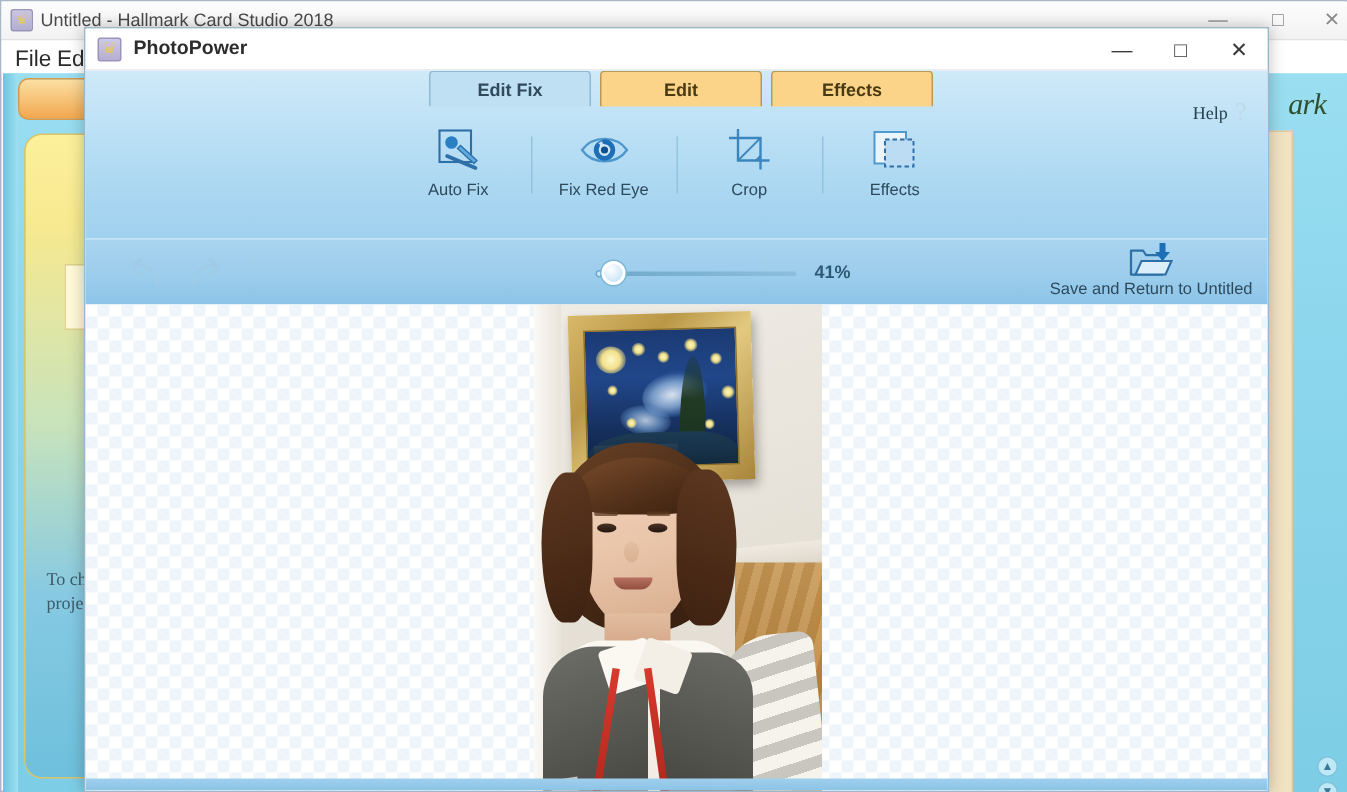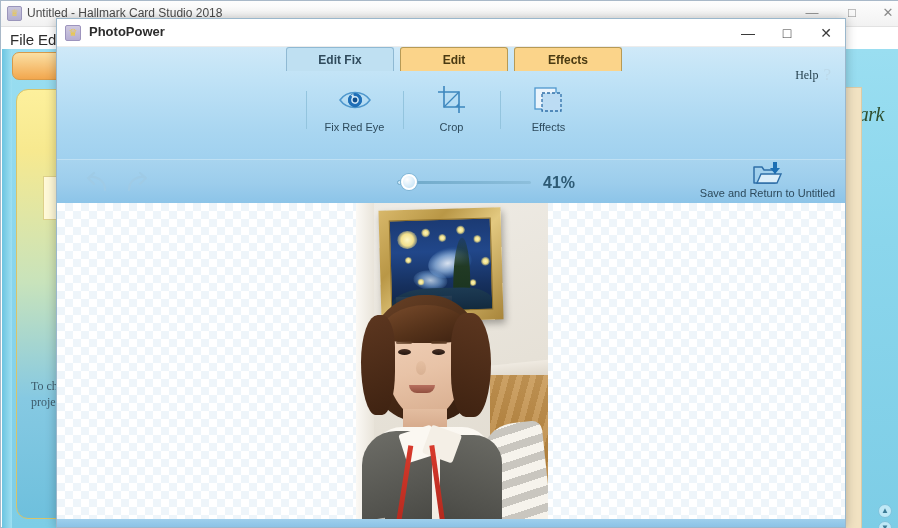--- a/index.html
+++ b/index.html
@@ -113,21 +113,20 @@
     position: absolute; width: 7px; height: 7px; border-radius: 50%;
     background: #c9a23c; left: 12px;
   }
 
   
   #bg-logo {
     position: absolute; right: 14px; top: 10px;
     font-family: "Liberation Serif", serif; font-style: italic;
     font-size: 20px; color: #2f4f2f;
     letter-spacing: -0.5px;
-    margin-top: 44px;
   }
   
   #bg-doc {
     position: absolute; right: 36px; top: 38px; width: 62px; height: 450px;
     background: #f1e2c2; border: 1px solid #dccba6;
   }
   
   .nav-circ {
     position: absolute; width: 14px; height: 14px; border-radius: 50%;
     background: #bfe8f6; border: 1px solid #7fc3dc;
@@ -226,21 +225,21 @@
   }
   #zoom-knob {
     position: absolute; left: 4px; top: 1px; width: 16px; height: 16px;
     border-radius: 50%;
     background: radial-gradient(circle at 35% 30%, #ffffff, #cfe8f8 70%, #a9cfe6 100%);
     border: 2px solid #ffffff;
     box-shadow: 0 0 0 1px #7fb4d4;
   }
   #zoom-pct {
     position: absolute; left: 146px; top: 1px;
-    font-size: 16px; font-weight: bold; color: #2d5a74;
+    font-size: 12px; font-weight: bold; color: #2d5a74;
   }
 
   #save-return {
     position: absolute; right: 10px; top: 2px;
     display: flex; flex-direction: column; align-items: center; gap: 1px;
   }
   #save-ico { width: 30px; height: 24px; }
   #save-lbl { font-size: 11px; color: #2d4a5c; }
 
   
@@ -512,20 +511,31 @@
         <div class="tab inactive">Effects</div>
       </div>
 
       <div style="position:absolute; right:14px; top:18px; display:flex; align-items:center; gap:5px;">
         <span style="font-size:12px; color:#27424f;font-family:Liberation Serif, serif;">Help</span>
         <span style="font-size:17px; color:#bcd9e9; font-family:'Liberation Serif',serif;">?</span>
       </div>
 
       <div id="tools">
 
+        <div class="tool">
+          <span class="tool-ico">
+            <svg viewBox="0 0 34 30" width="34" height="30">
+              <rect x="4" y="2" width="21" height="21" fill="none" stroke="#2f6fa8" stroke-width="1.4"></rect>
+              <line x1="9" y1="19" x2="28" y2="27" stroke="#2f6fa8" stroke-width="2.4" stroke-linecap="round"></line>
+              <circle cx="12" cy="10" r="4.2" fill="#2a7fc4"></circle>
+              <path d="M16 14 L27 24 L29 22 L18 12 Z" fill="#5ea9dd" stroke="#2f6fa8" stroke-width="0.9"></path>
+            </svg>
+          </span>
+          <span class="tool-lbl">Auto Fix</span>
+        </div>
 
         <div class="tool-sep"></div>
 
         <div class="tool">
           <span class="tool-ico">
             <svg viewBox="0 0 34 30" width="34" height="30">
               <path d="M2 15 C9 5, 25 5, 32 15 C25 25, 9 25, 2 15 Z" fill="none" stroke="#4e97cd" stroke-width="1.5"></path>
               <circle cx="17" cy="15" r="6.5" fill="#cfe6f6" stroke="#3d86bd" stroke-width="1"></circle>
               <path d="M17 9.5 a5.5 5.5 0 1 1 -4.6 2.5" fill="none" stroke="#1f6fb8" stroke-width="3.2" stroke-linecap="round"></path>
               <circle cx="17" cy="15" r="2.4" fill="#0f4f8e"></circle>

